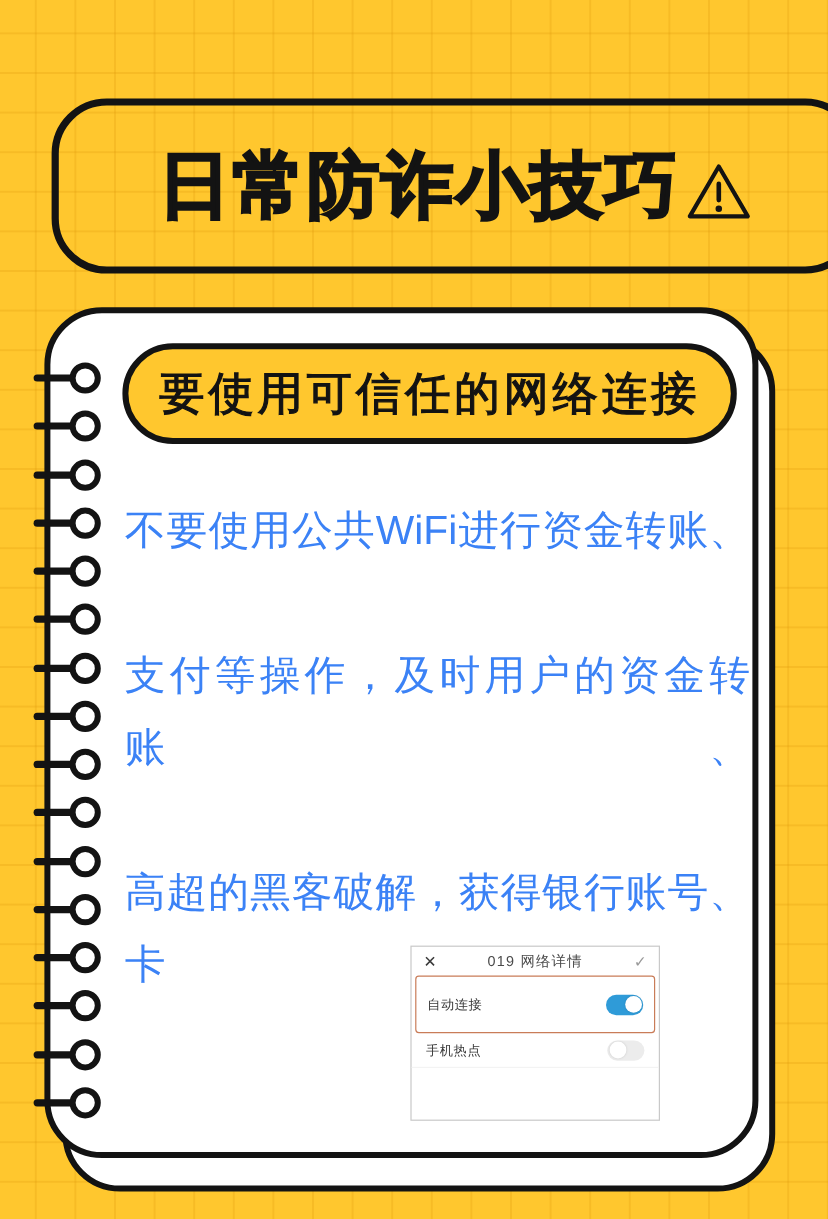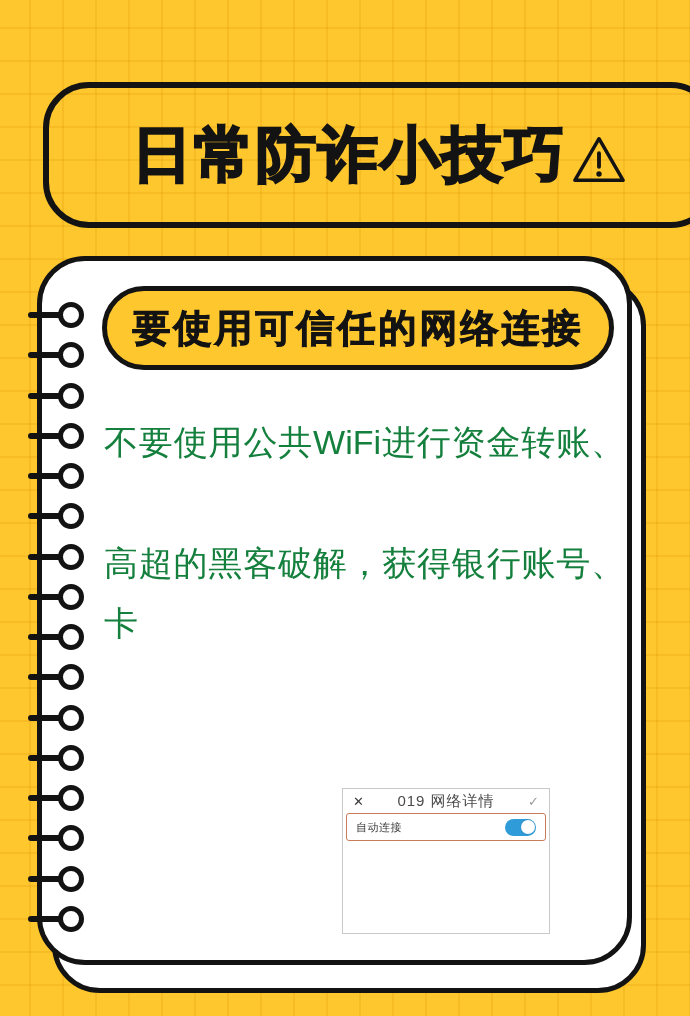--- a/index.html
+++ b/index.html
@@ -43,48 +43,48 @@
   .ring { position:absolute; left:28px; width:56px; height:26px; z-index:5; }
   .ring-line { position:absolute; left:0; top:10px; width:44px; height:6px; background:#131313; border-radius:3px; }
   .ring-circle { position:absolute; right:0; top:0; width:26px; height:26px; border:5px solid #131313; border-radius:50%; background:#fff; }
 
   
   .pill {
     position:absolute; left:60px; top:25px; width:512px; height:84px;
     background:#FFC72E; border:5px solid #131313; border-radius:42px;
     display:flex; align-items:center; justify-content:center;
   }
-  .pill-text { font-size:38px; font-weight:700; letter-spacing:3px; -webkit-text-stroke:1px #131313; white-space:nowrap; }
+  .pill-text { font-size:38px; font-weight:400; letter-spacing:3px; -webkit-text-stroke:1px #131313; white-space:nowrap; }
 
   
   .body-text { position:absolute; left:62px; top:151px; width:521px; }
   .body-line {
-    font-size:34px; line-height:60.4px; color:#15803d;
+    font-size:34px; line-height:60.4px; color:#3b82f6;
     text-align:justify; text-justify:inter-character; white-space:normal;
   }
   .body-line::after { content:""; display:inline-block; width:100%; height:0; }
 
   
   .wifi-panel {
     position:absolute; left:300px; top:527px; width:208px; height:146px;
     background:#fff; border:1px solid #c9c9c9;
   }
   .wp-header {
     height:24px; display:flex; align-items:center; justify-content:space-between;
     padding:0 10px;
   }
   .wp-close { font-size:13px; color:#3a3a3a; line-height:1; cursor:default; }
-  .wp-title { font-size:15px; color:#4a4a4a; letter-spacing:1px; }
+  .wp-title { font-size:12px; color:#4a4a4a; letter-spacing:1px; }
   .wp-check { font-size:13px; color:#9a9a9a; line-height:1; }
   .wrow {
     display:flex; align-items:center; justify-content:space-between;
     padding:0 12px; height:29px;
   }
   .wrow.hl {
-    height:28px; margin:0 3px; padding:0 9px;
+    height:48px; margin:0 3px; padding:0 9px;
     border:1px solid #c97c58; border-radius:3px;
   }
   .wrow.sep { border-bottom:1px solid #f3f3f3; }
   .wlabel { font-size:11px; color:#3a3a3a; letter-spacing:0.5px; }
   .wvalue { font-size:9.5px; color:#b2b2b2; }
   .toggle { position:relative; width:31px; height:17px; border-radius:9px; }
   .toggle.on  { background:#2F9BD8; }
   .toggle.off { background:#ececec; }
   .knob { position:absolute; top:1.5px; width:14px; height:14px; border-radius:50%; background:#fff; box-shadow:0 0 2px rgba(0,0,0,0.15); }
   .toggle.on  .knob { right:1.5px; }
@@ -107,36 +107,43 @@
   <div class="back-card"></div>
 
   <div class="card">
 
     <div class="pill">
       <span class="pill-text">要使用可信任的网络连接</span>
     </div>
 
     <div class="body-text" id="body-text">
         <div class="body-line">不要使用公共WiFi进行资金转账、</div>
+        <div class="body-line">支付等操作，及时用户的资金转账、</div>
         <div class="body-line">高超的黑客破解，获得银行账号、卡</div>
       </div>
 
     <div class="wifi-panel">
       <div class="wp-header">
         <span class="wp-close">✕</span>
         <span class="wp-title">019 网络详情</span>
         <span class="wp-check">✓</span>
       </div>
       <div id="wifi-rows">
           <div class="wrow hl">
             <span class="wlabel">自动连接</span>
             <span class="toggle on">
               <span class="knob"></span>
             </span>
           </div>
+          <div class="wrow sep">
+            <span class="wlabel">手机热点</span>
+            <span class="toggle off">
+              <span class="knob"></span>
+            </span>
+          </div>
         </div>
     </div>
   </div>
 
   <div id="rings">
       <div class="ring" style="top: 302px;">
         <span class="ring-line"></span>
         <span class="ring-circle"></span>
       </div>
       <div class="ring" style="top: 342px;">

